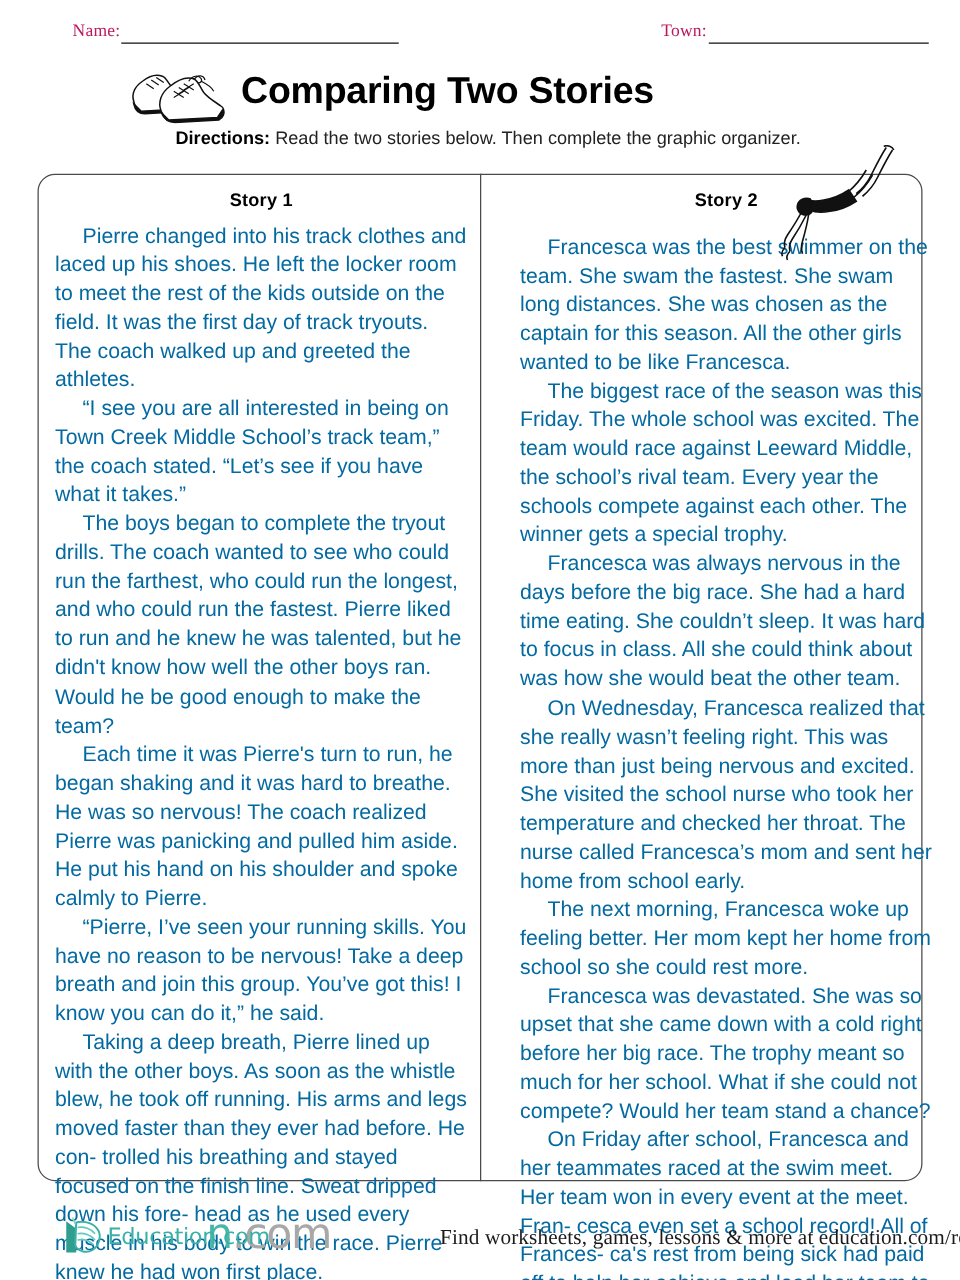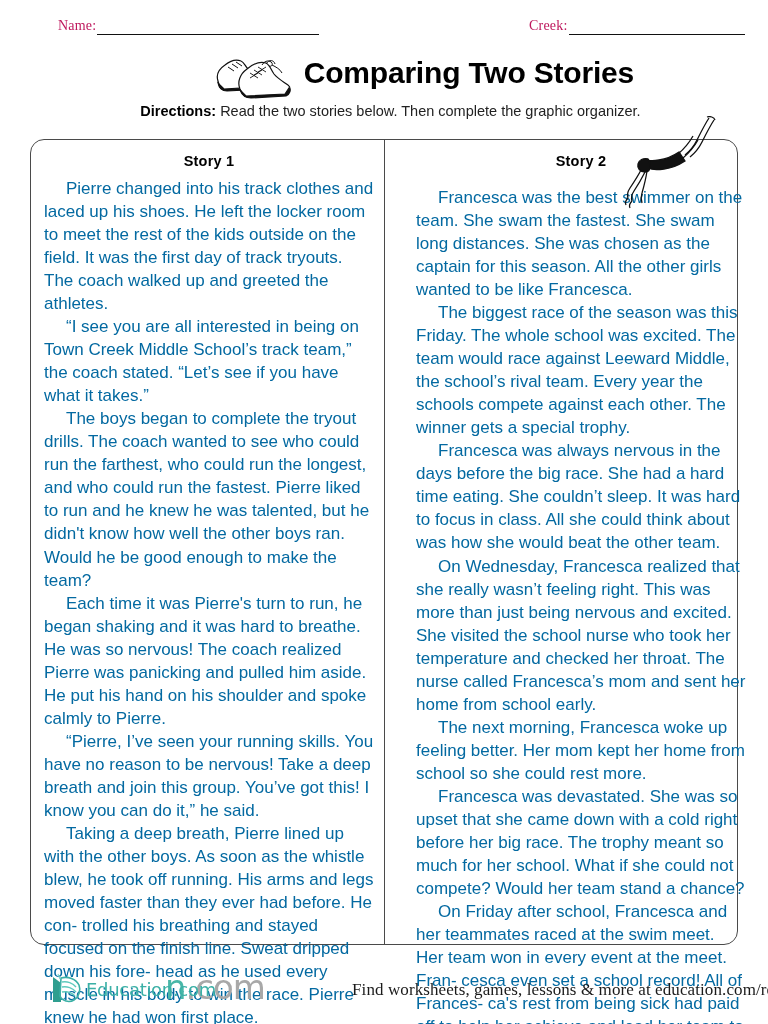--- a/index.html
+++ b/index.html
@@ -41,26 +41,26 @@
     height: 13px;
     margin-left: 1px;
   }
   .nd-group.name .nd-line { width: 222px; }
   .nd-group.date .nd-line { width: 176px; }
 
   
   .title-row {
     position: absolute;
     top: 46px;
-    left: 12px;
+    left: 0;
     width: 622px;
     height: 54px;
     display: flex;
     align-items: center;
-    justify-content: flex-end;
+    justify-content: center;
   }
   .shoes-icon {
     width: 86px;
     height: 52px;
     margin-right: 8px;
     flex: none;
   }
   .page-title {
     font-family: "Liberation Sans", sans-serif;
     font-size: 30px;
@@ -210,21 +210,21 @@
 </style>
 </head>
 <body>
 
 <div class="namedate-row">
   <div class="nd-group name">
     <span class="nd-label">Name:</span>
     <span class="nd-line"></span>
   </div>
   <div class="nd-group date">
-    <span class="nd-label">Creek:</span>
+    <span class="nd-label">Town:</span>
     <span class="nd-line"></span>
   </div>
 </div>
 
 <div class="title-row">
   <svg class="shoes-icon" viewBox="0 0 86 52">
     <g stroke="#111" stroke-width="1.2" fill="#fff">
 
       <path d="M8 34 C6 28 9 22 15 18 C20 14 26 12 31 14 C34 15 35 19 38 22 C42 26 48 29 52 32 C55 34 55 39 51 41 L16 43 C10 43 9 38 8 34 Z"></path>
       <path d="M8 36 C9 41 11 44 17 44 L51 42 C55 40 55 36 53 34 L50 40 L14 42 Z" fill="#111"></path>

